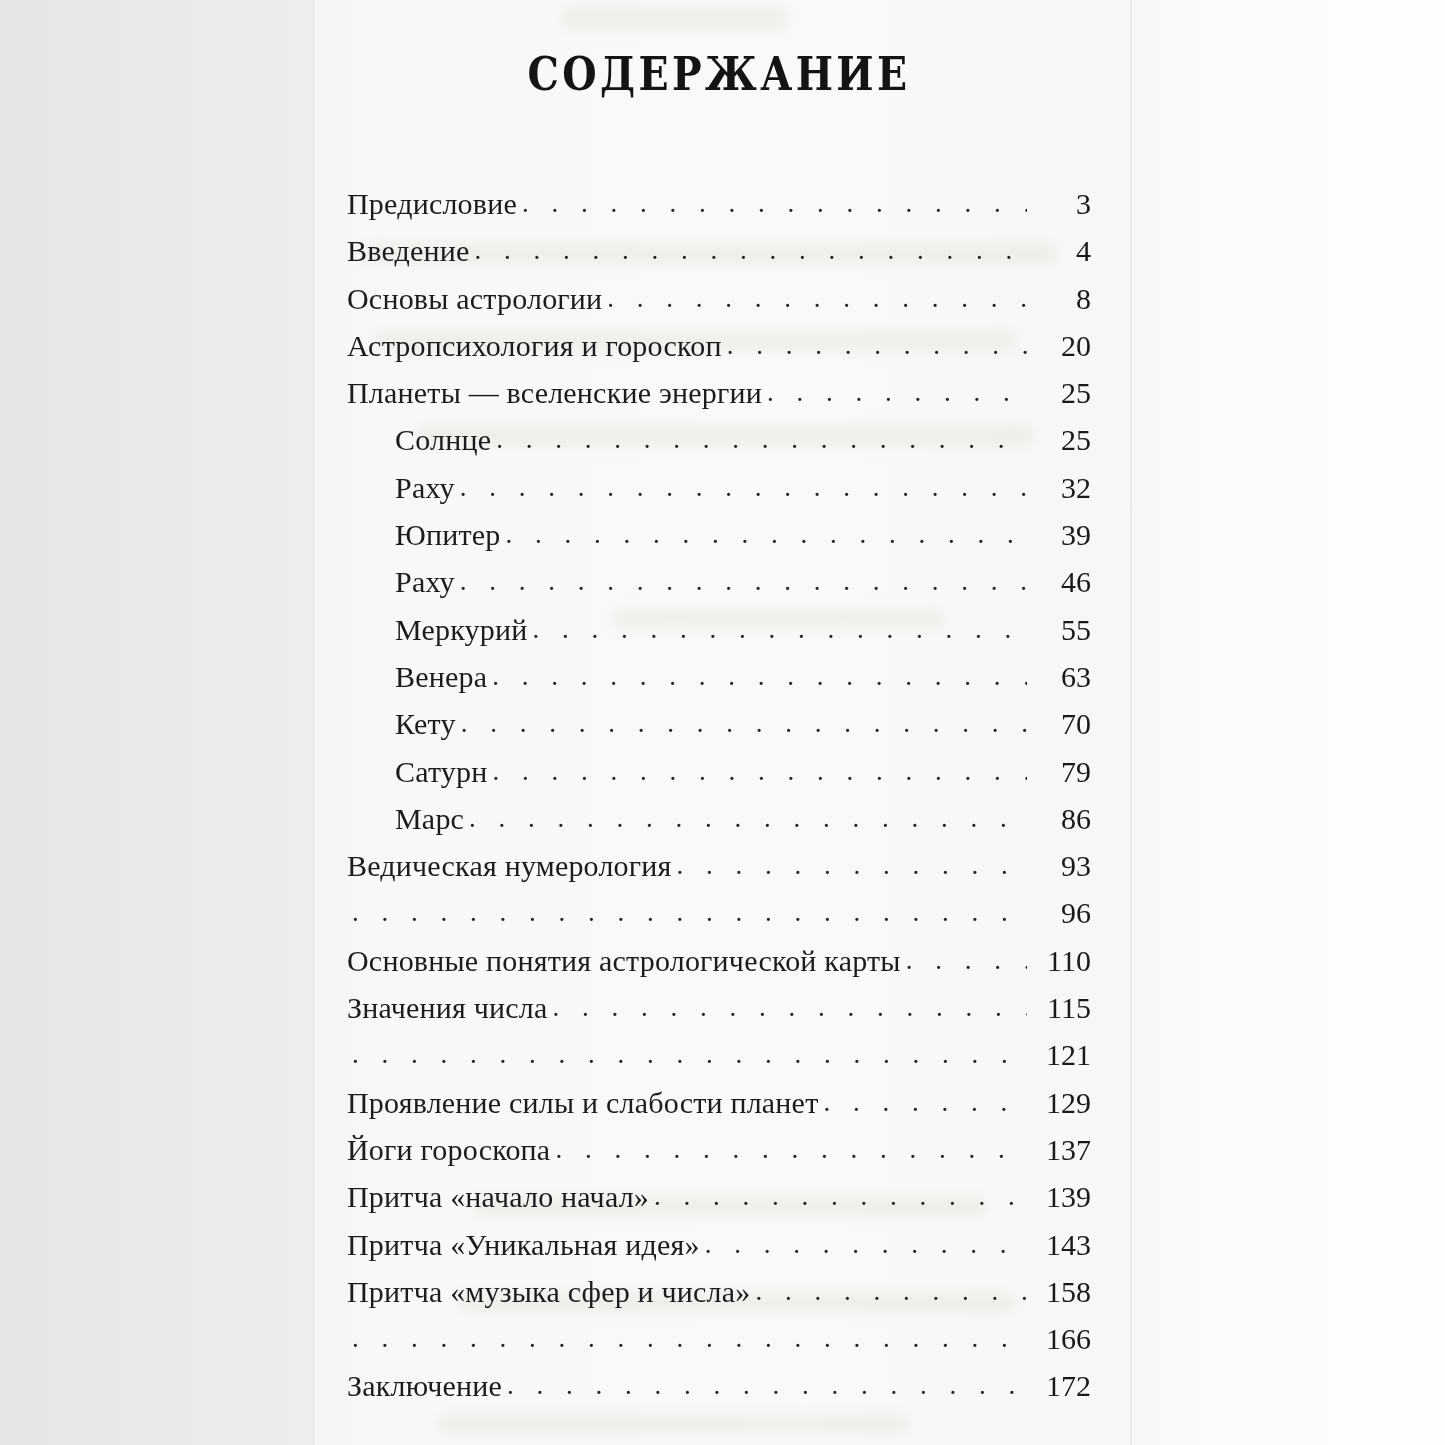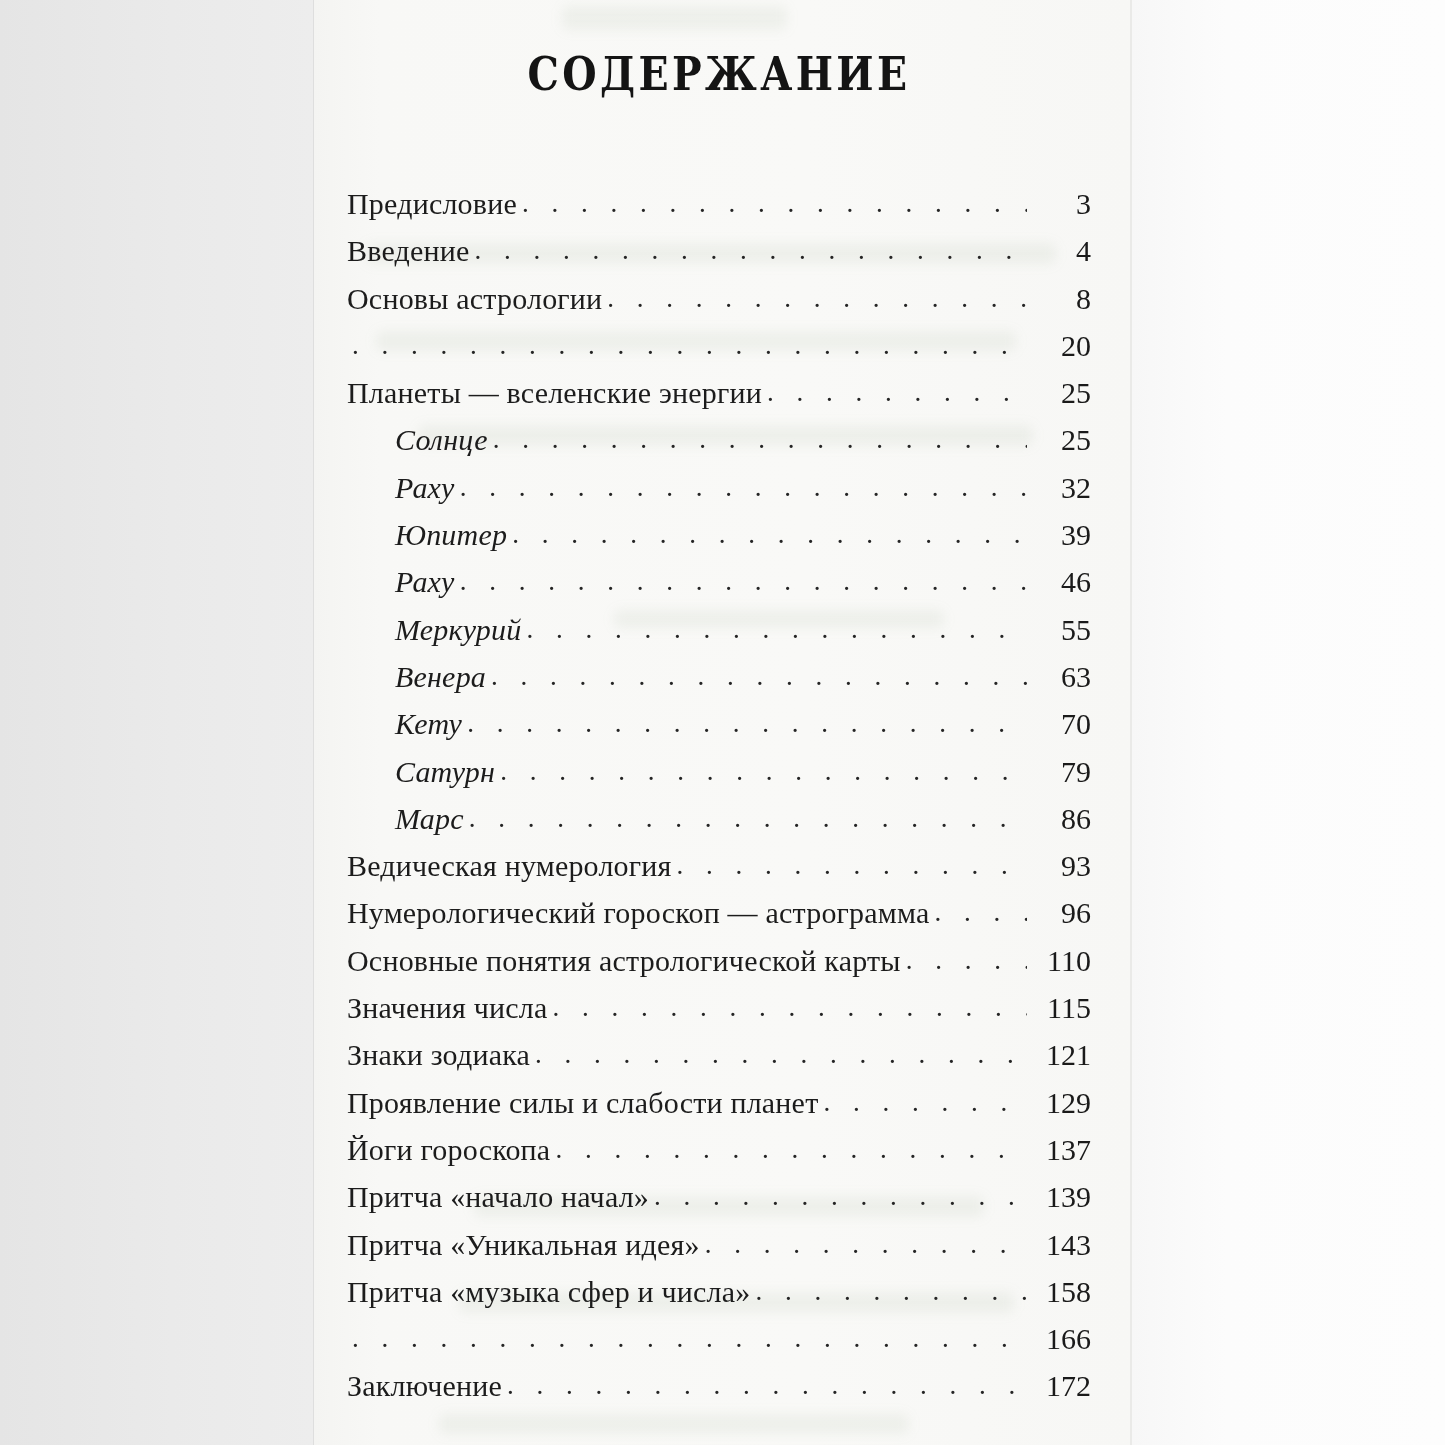--- a/index.html
+++ b/index.html
@@ -76,21 +76,21 @@
     font-size: 30px;
     color: #1c1c1c;
   }
   .row .label {
     flex: 0 0 auto;
     line-height: 47.3px;
     white-space: nowrap;
     letter-spacing: 0.2px;
   }
   .row.sub { padding-left: 48px; }
-  .row.sub .label { font-style: italic; }
+  .row.sub .label { }
   .row .leader {
     flex: 1 1 auto;
     overflow: hidden;
     white-space: nowrap;
     margin: 0 6px 0 5px;
     font-size: 27px;
     line-height: 47.3px;
     letter-spacing: 8px;
     color: #242424;
   }
@@ -145,20 +145,21 @@
     <span class="num">4</span>
   </div>
 
   <div class="row">
     <span class="label">Основы астрологии</span>
     <span class="leader">. . . . . . . . . . . . . . . . . . . . . . . . . . . . . . . . . . . . . . . . . . . . . . . . . . . . . . . . . . . . . . . . . . . . . . . . . . . . . . . .</span>
     <span class="num">8</span>
   </div>
 
   <div class="row">
+    <span class="label">Астропсихология и гороскоп</span>
     <span class="leader">. . . . . . . . . . . . . . . . . . . . . . . . . . . . . . . . . . . . . . . . . . . . . . . . . . . . . . . . . . . . . . . . . . . . . . . . . . . . . . . .</span>
     <span class="num">20</span>
   </div>
 
   <div class="row">
     <span class="label">Планеты — вселенские энергии</span>
     <span class="leader">. . . . . . . . . . . . . . . . . . . . . . . . . . . . . . . . . . . . . . . . . . . . . . . . . . . . . . . . . . . . . . . . . . . . . . . . . . . . . . . .</span>
     <span class="num">25</span>
   </div>
 
@@ -216,39 +217,37 @@
     <span class="num">86</span>
   </div>
 
   <div class="row">
     <span class="label">Ведическая нумерология</span>
     <span class="leader">. . . . . . . . . . . . . . . . . . . . . . . . . . . . . . . . . . . . . . . . . . . . . . . . . . . . . . . . . . . . . . . . . . . . . . . . . . . . . . . .</span>
     <span class="num">93</span>
   </div>
 
   <div class="row">
-    <span class="label">Нумерологический гороскоп — астрограмма</span>
     <span class="leader">. . . . . . . . . . . . . . . . . . . . . . . . . . . . . . . . . . . . . . . . . . . . . . . . . . . . . . . . . . . . . . . . . . . . . . . . . . . . . . . .</span>
     <span class="num">96</span>
   </div>
 
   <div class="row">
     <span class="label">Основные понятия астрологической карты</span>
     <span class="leader">. . . . . . . . . . . . . . . . . . . . . . . . . . . . . . . . . . . . . . . . . . . . . . . . . . . . . . . . . . . . . . . . . . . . . . . . . . . . . . . .</span>
     <span class="num">110</span>
   </div>
 
   <div class="row">
     <span class="label">Значения числа</span>
     <span class="leader">. . . . . . . . . . . . . . . . . . . . . . . . . . . . . . . . . . . . . . . . . . . . . . . . . . . . . . . . . . . . . . . . . . . . . . . . . . . . . . . .</span>
     <span class="num">115</span>
   </div>
 
   <div class="row">
-    <span class="label">Знаки зодиака</span>
     <span class="leader">. . . . . . . . . . . . . . . . . . . . . . . . . . . . . . . . . . . . . . . . . . . . . . . . . . . . . . . . . . . . . . . . . . . . . . . . . . . . . . . .</span>
     <span class="num">121</span>
   </div>
 
   <div class="row">
     <span class="label">Проявление силы и слабости планет</span>
     <span class="leader">. . . . . . . . . . . . . . . . . . . . . . . . . . . . . . . . . . . . . . . . . . . . . . . . . . . . . . . . . . . . . . . . . . . . . . . . . . . . . . . .</span>
     <span class="num">129</span>
   </div>
 

